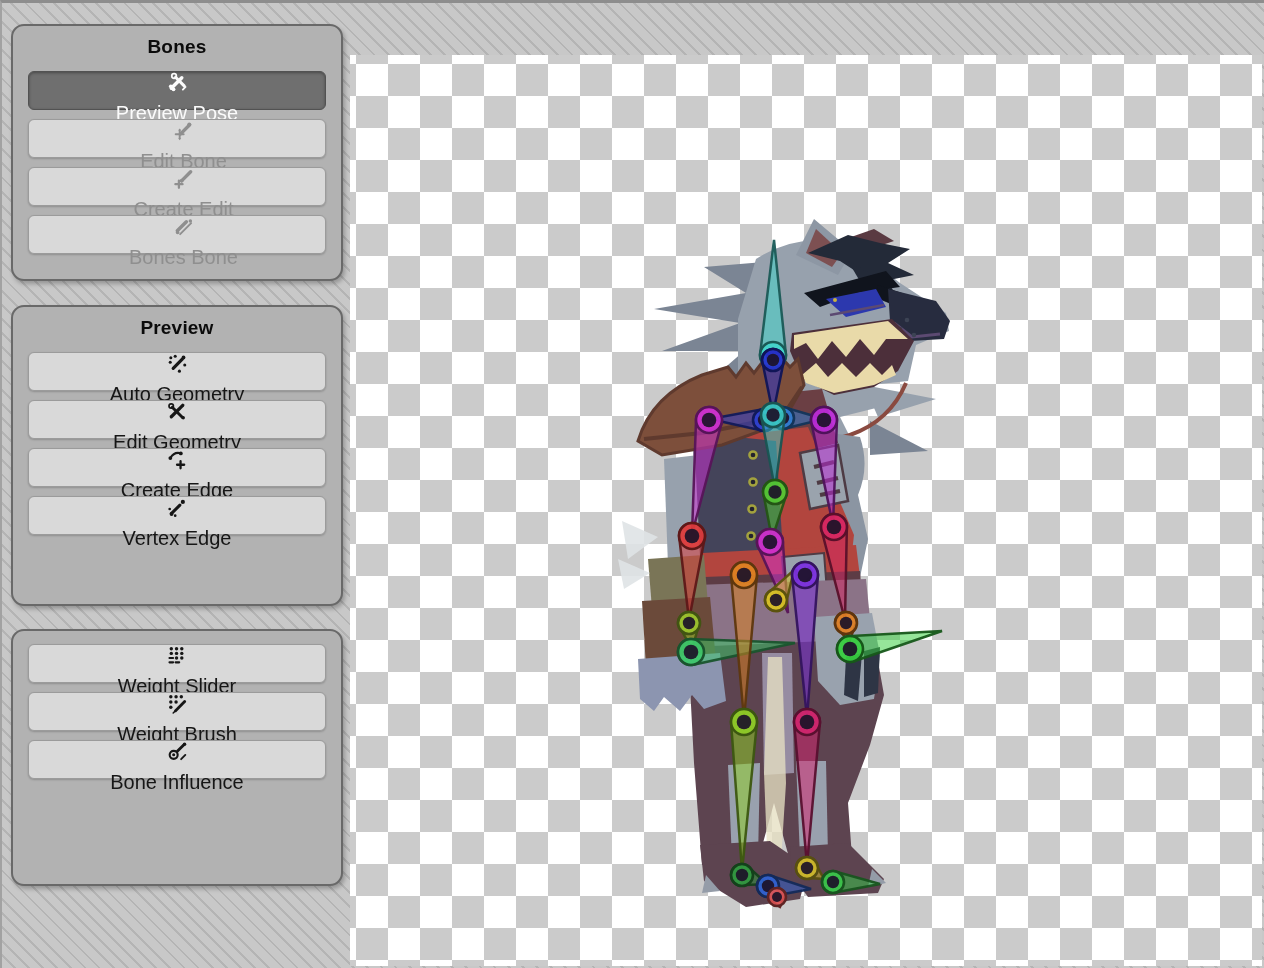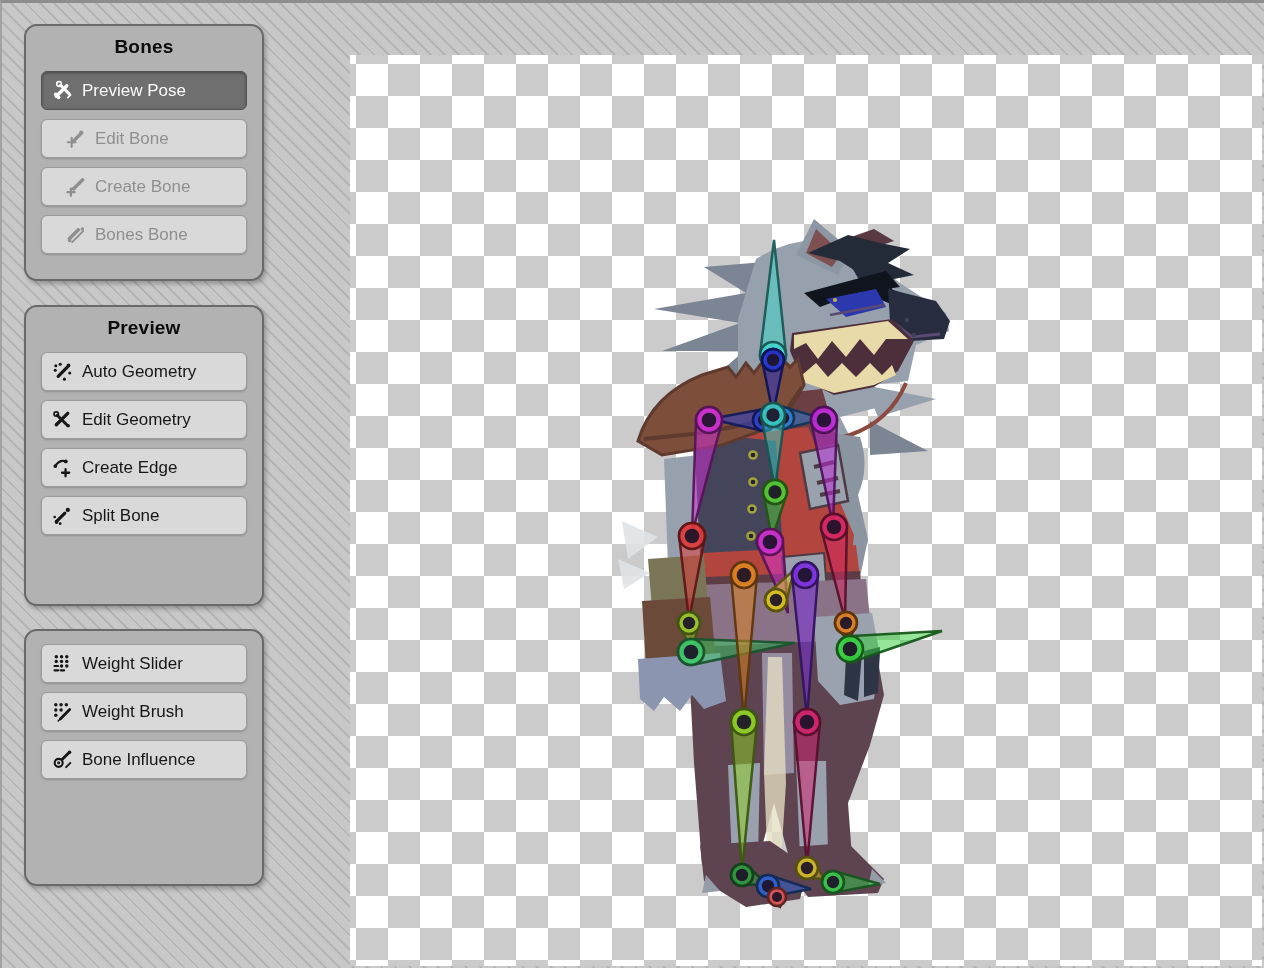--- a/index.html
+++ b/index.html
@@ -12,30 +12,30 @@
   
   .canvas{position:absolute;left:348px;top:52px;width:912px;height:911px;overflow:hidden;
     background-color:#ffffff;
     background-image:
       linear-gradient(45deg,#cbcbcb 25%,transparent 25%,transparent 75%,#cbcbcb 75%),
       linear-gradient(45deg,#cbcbcb 25%,transparent 25%,transparent 75%,#cbcbcb 75%);
     background-size:64px 64px;
     background-position:6px 9px,38px 41px;}
   .scene{position:absolute;left:0;top:0;display:block;}
   
-  .panel{position:absolute;left:22px;width:240px;background:#b2b2b2;
+  .panel{position:absolute;left:9px;width:332px;background:#b2b2b2;
     border:2px solid #696969;border-radius:13px;
     box-shadow:2px 3px 4px rgba(0,0,0,0.25);}
   .panel h2{margin:10px 0 0;text-align:center;font-size:19px;font-weight:600;
     color:#0b0b0b;letter-spacing:.2px;}
   .btns{display:flex;flex-direction:column;gap:9px;margin:13px 15px 0 15px;}
   .tool-btn{height:39px;display:flex;align-items:center;gap:9px;padding:0 10px;
     background:#d9d9d9;border:1px solid #9b9b9b;border-radius:6px;
-    font-size:17px;color:#161616;box-shadow:0 1px 2px rgba(0,0,0,0.20);
-    cursor:pointer;white-space:nowrap;}
+    font-size:20px;color:#161616;box-shadow:0 1px 2px rgba(0,0,0,0.20);
+    cursor:pointer;white-space:nowrap;flex-direction:column;}
   .tool-btn .ticon{width:21px;height:21px;flex:0 0 auto;}
   .tool-btn.selected{background:#6f6f6f;border-color:#525252;color:#fbfbfb;
     box-shadow:inset 0 1px 3px rgba(0,0,0,0.35);}
   .tool-btn.disabled{color:#8f8f8f;cursor:default;padding-left:23px;}
   .tlabel{pointer-events:none;}
 </style>
 </head>
 <body>
 
 <svg width="0" height="0" style="position:absolute" aria-hidden="true">
@@ -407,21 +407,21 @@
         <div class="tool-btn disabled">
           <svg class="ticon" viewBox="0 0 22 22">
             <use href="#edit-bone-icon"></use>
           </svg>
           <span class="tlabel">Edit Bone</span>
         </div>
         <div class="tool-btn disabled">
           <svg class="ticon" viewBox="0 0 22 22">
             <use href="#create-bone-icon"></use>
           </svg>
-          <span class="tlabel">Create Bone</span>
+          <span class="tlabel">Create Edit</span>
         </div>
         <div class="tool-btn disabled">
           <svg class="ticon" viewBox="0 0 22 22">
             <use href="#split-bone-icon"></use>
           </svg>
           <span class="tlabel">Bones Bone</span>
         </div>
       </div>
   </aside>
 
@@ -443,21 +443,21 @@
         <div class="tool-btn">
           <svg class="ticon" viewBox="0 0 22 22">
             <use href="#create-edge-icon"></use>
           </svg>
           <span class="tlabel">Create Edge</span>
         </div>
         <div class="tool-btn">
           <svg class="ticon" viewBox="0 0 22 22">
             <use href="#split-edge-icon"></use>
           </svg>
-          <span class="tlabel">Split Bone</span>
+          <span class="tlabel">Vertex Edge</span>
         </div>
       </div>
   </aside>
 
   <aside class="panel" style="top:626px;height:257px;">
     <div class="btns">
         <div class="tool-btn">
           <svg class="ticon" viewBox="0 0 22 22">
             <use href="#weight-slider-icon"></use>
           </svg>

